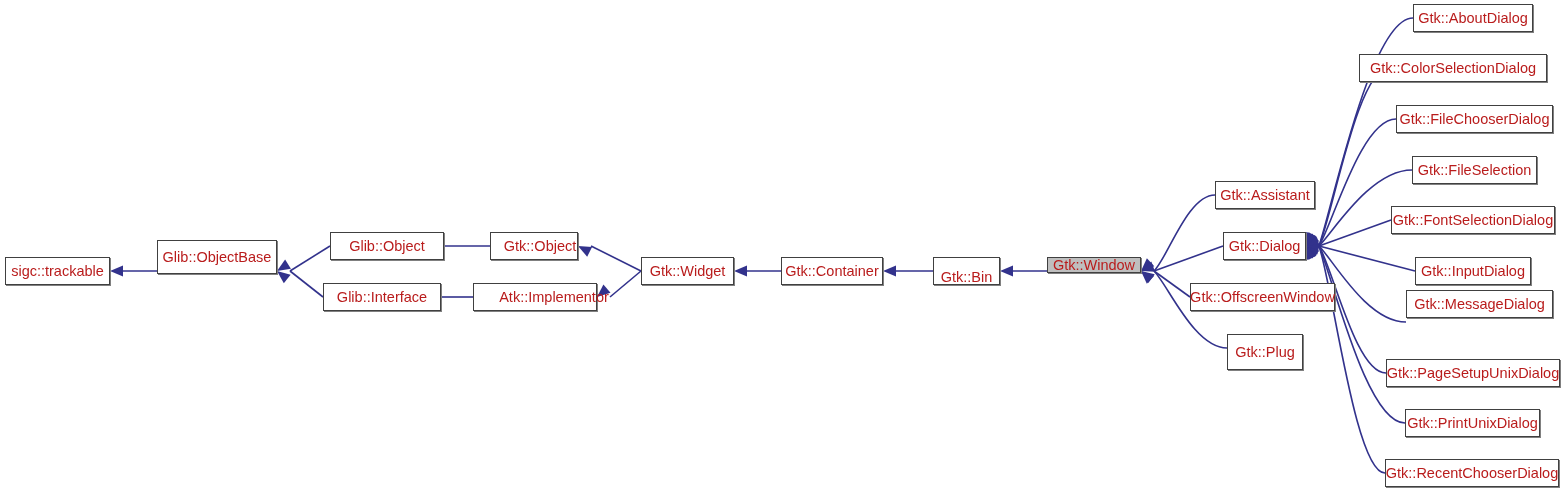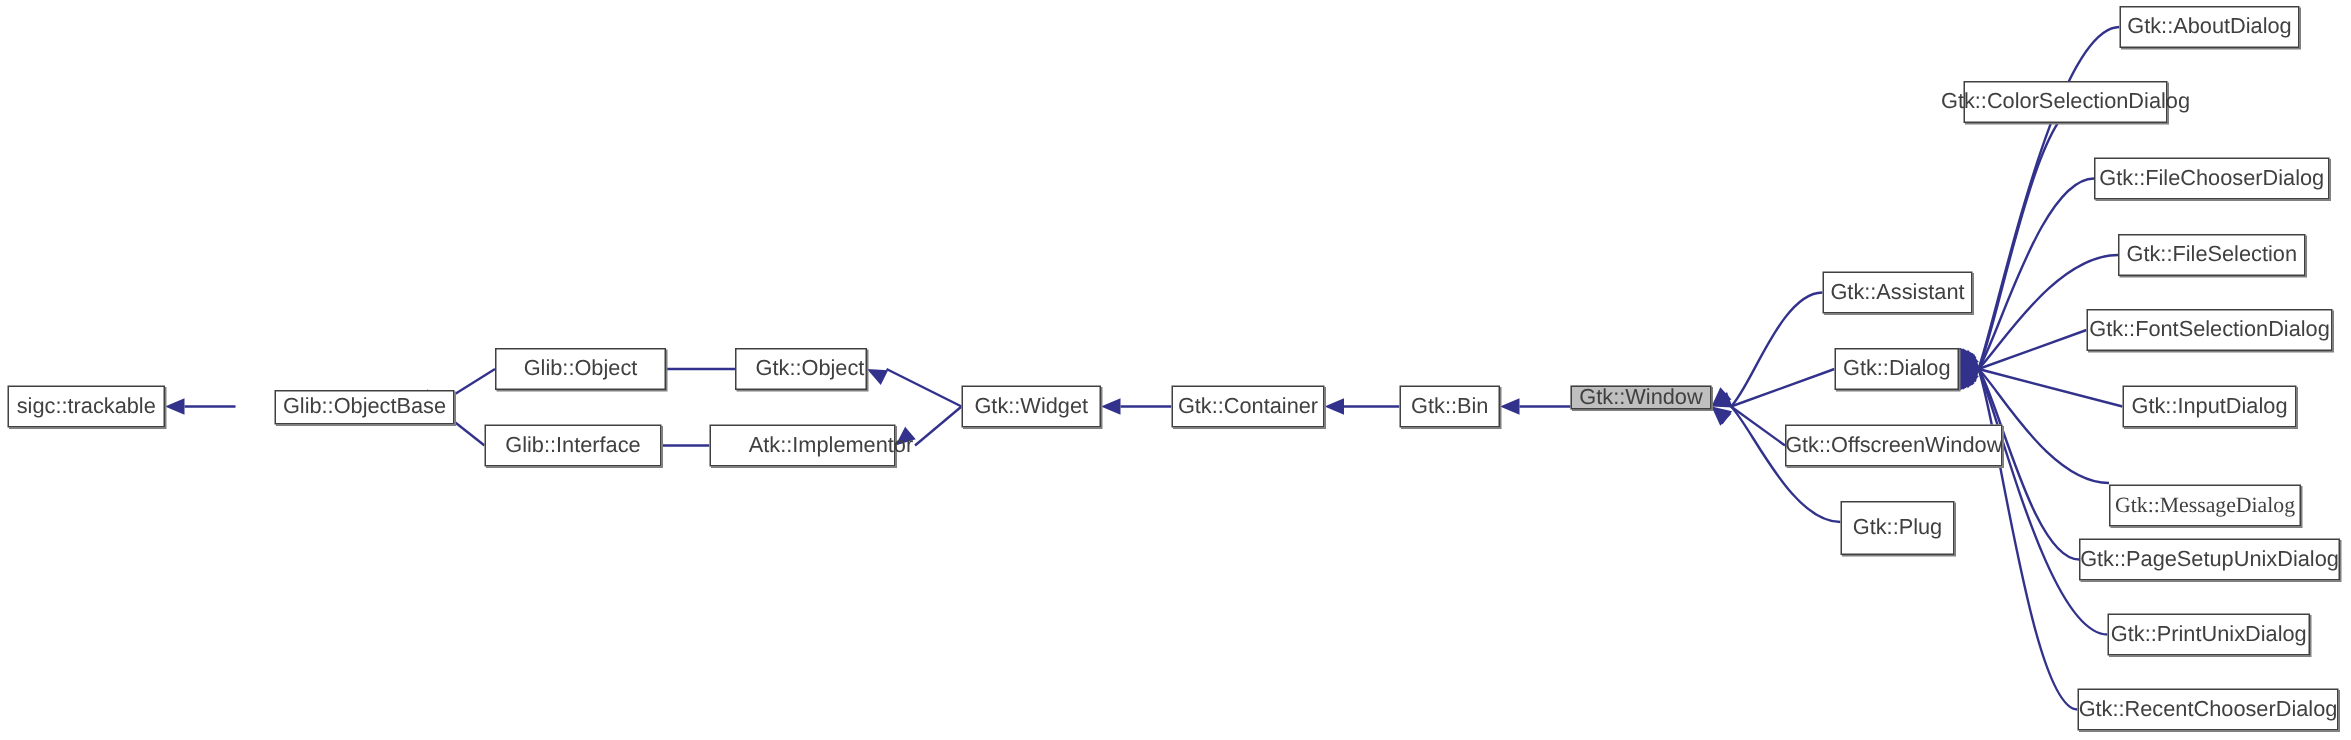--- a/index.html
+++ b/index.html
@@ -23,21 +23,21 @@
     top: 0;
     width: 1567px;
     height: 493px;
     pointer-events: none;
   }
   .node {
     position: absolute;
     box-sizing: border-box;
     border: 1px solid #404040;
     background: #ffffff;
-    color: #404040;
+    color: #b91c1c;
     font-size: 14.5px;
     line-height: 1;
     display: flex;
     align-items: center;
     justify-content: center;
     white-space: nowrap;
     letter-spacing: 0px;
     box-shadow: 1px 1px 0 0 #808080;
     z-index: 5;
   }
@@ -148,78 +148,78 @@
       </g>
       <g>
         <path d="M 1385 473 C 1355.3 473, 1333 286.86, 1319 246" fill="none" stroke="#32328c" stroke-width="1.6"></path>
         <polygon points="1306,246 1315.6431332426735,256.30824821509697 1305.316964831428,260.09905893875526" fill="#32328c"></polygon>
       </g>
     </svg>
   <div id="node-layer">
       <div class="node" style="left: 5px; top: 257px; width: 105px; height: 28px;">
         <span class="node-label">sigc::trackable</span>
       </div>
-      <div class="node" style="left: 157px; top: 260px; width: 120px; height: 23px; margin-left: 26px;">
+      <div class="node" style="left: 157px; top: 240px; width: 120px; height: 34px;">
         <span class="node-label">Glib::ObjectBase</span>
       </div>
       <div class="node" style="left: 330px; top: 232px; width: 114px; height: 28px;">
         <span class="node-label">Glib::Object</span>
       </div>
       <div class="node" style="left: 323px; top: 283px; width: 118px; height: 28px;">
         <span class="node-label">Glib::Interface</span>
       </div>
       <div class="node" style="left: 490px; top: 232px; width: 88px; height: 28px; padding-left: 12px;">
         <span class="node-label">Gtk::Object</span>
       </div>
       <div class="node" style="left: 473px; top: 283px; width: 124px; height: 28px; padding-left: 38px;">
         <span class="node-label">Atk::Implementor</span>
       </div>
       <div class="node" style="left: 641px; top: 257px; width: 93px; height: 28px;">
         <span class="node-label">Gtk::Widget</span>
       </div>
       <div class="node" style="left: 781px; top: 257px; width: 102px; height: 28px;">
         <span class="node-label">Gtk::Container</span>
       </div>
-      <div class="node" style="left: 933px; top: 257px; width: 67px; height: 28px;">
+      <div class="node" style="left: 933px; top: 257px; width: 67px; height: 28px; align-items: flex-end;">
         <span class="node-label">Gtk::Bin</span>
       </div>
       <div class="node highlight" style="left: 1047px; top: 257px; width: 94px; height: 16px;">
         <span class="node-label">Gtk::Window</span>
       </div>
       <div class="node" style="left: 1215px; top: 181px; width: 100px; height: 28px;">
         <span class="node-label">Gtk::Assistant</span>
       </div>
       <div class="node" style="left: 1223px; top: 232px; width: 83px; height: 28px;">
         <span class="node-label">Gtk::Dialog</span>
       </div>
       <div class="node" style="left: 1190px; top: 283px; width: 145px; height: 28px;">
         <span class="node-label">Gtk::OffscreenWindow</span>
       </div>
       <div class="node" style="left: 1227px; top: 334px; width: 76px; height: 36px;">
         <span class="node-label">Gtk::Plug</span>
       </div>
       <div class="node" style="left: 1413px; top: 4px; width: 120px; height: 28px;">
         <span class="node-label">Gtk::AboutDialog</span>
       </div>
-      <div class="node" style="left: 1309px; top: 54px; width: 136px; height: 28px;">
+      <div class="node" style="left: 1359px; top: 54px; width: 188px; height: 28px;">
         <span class="node-label">Gtk::ColorSelectionDialog</span>
       </div>
       <div class="node" style="left: 1396px; top: 105px; width: 157px; height: 28px;">
         <span class="node-label">Gtk::FileChooserDialog</span>
       </div>
       <div class="node" style="left: 1412px; top: 156px; width: 125px; height: 28px;">
         <span class="node-label">Gtk::FileSelection</span>
       </div>
       <div class="node" style="left: 1391px; top: 206px; width: 164px; height: 28px;">
         <span class="node-label">Gtk::FontSelectionDialog</span>
       </div>
       <div class="node" style="left: 1415px; top: 257px; width: 116px; height: 28px;">
         <span class="node-label">Gtk::InputDialog</span>
       </div>
-      <div class="node" style="left: 1406px; top: 323px; width: 128px; height: 28px; font-family: Liberation Serif, serif;">
+      <div class="node" style="left: 1406px; top: 290px; width: 147px; height: 28px;">
         <span class="node-label">Gtk::MessageDialog</span>
       </div>
       <div class="node" style="left: 1386px; top: 359px; width: 174px; height: 28px;">
         <span class="node-label">Gtk::PageSetupUnixDialog</span>
       </div>
       <div class="node" style="left: 1405px; top: 409px; width: 135px; height: 28px;">
         <span class="node-label">Gtk::PrintUnixDialog</span>
       </div>
       <div class="node" style="left: 1385px; top: 459px; width: 174px; height: 28px;">
         <span class="node-label">Gtk::RecentChooserDialog</span>

